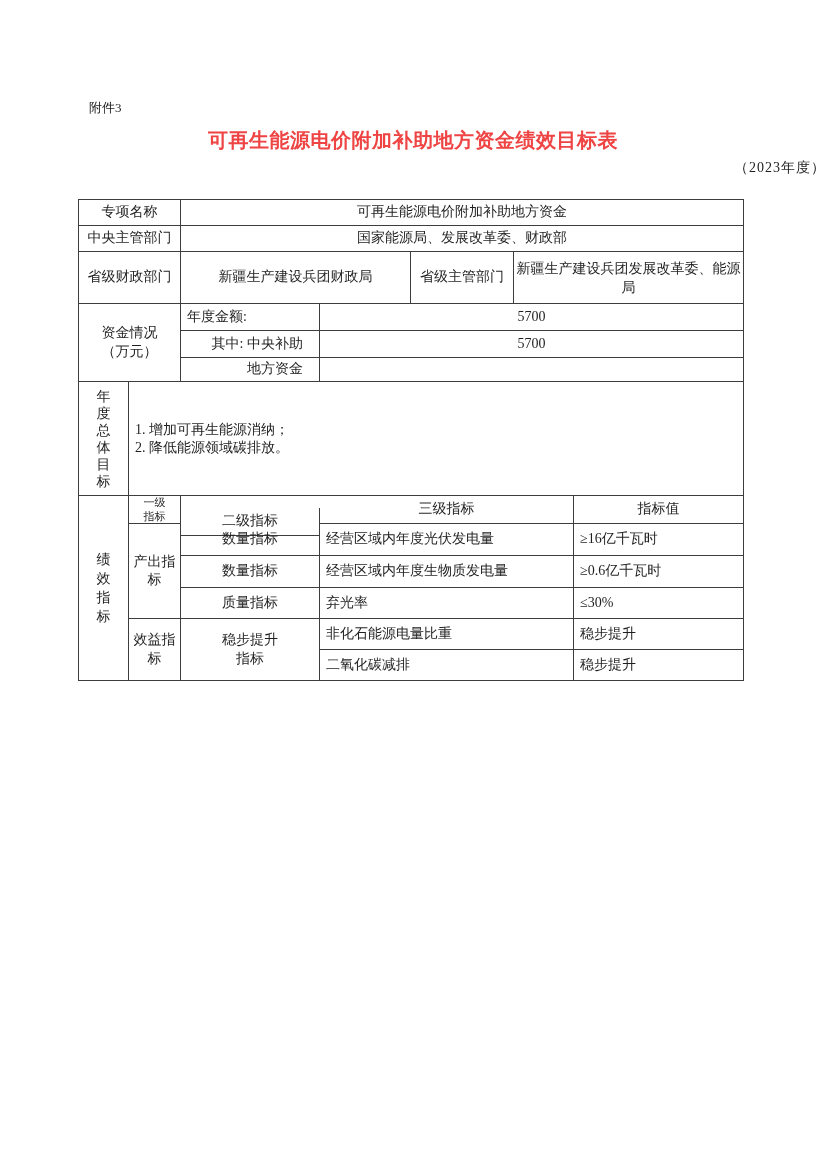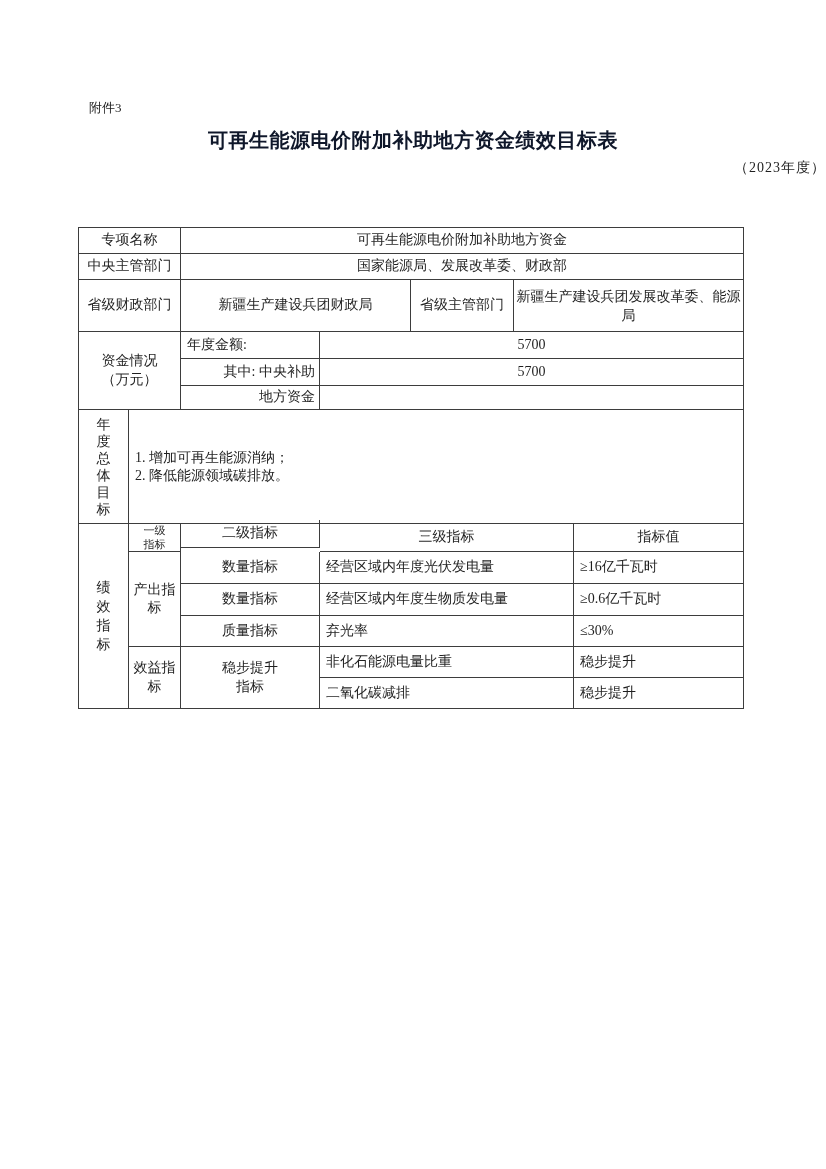--- a/index.html
+++ b/index.html
@@ -8,40 +8,40 @@
     font-family:"Liberation Serif","DejaVu Serif",serif;
     color:#1f1f1f;
   }
   .page { position:relative; width:826px; height:1169px; background:#fff; overflow:hidden; }
 
   .attachment { position:absolute; left:78px; top:99px; font-size:13px;margin-left:11px; }
 
   .doc-title {
     position:absolute; left:0; top:127px; width:826px; text-align:center;
     font-family:"Liberation Sans","DejaVu Sans",sans-serif;
-    font-weight:bold; font-size:20px; color:#0f172a; letter-spacing:0.5px;
+    font-weight:bold; font-size:20px; color:#ef4444; letter-spacing:0.5px;
   }
   .doc-subtitle {
     position:absolute; left:0; top:159px; width:826px; text-align:right;
     font-size:14px; letter-spacing:1px;
   }
 
   .tbl {
     position:absolute; left:78px; top:199px; width:665px; height:481px;
-    border-top:1px solid #3d3d3d; border-left:1px solid #3d3d3d;margin-top:28px;
+    border-top:1px solid #3d3d3d; border-left:1px solid #3d3d3d;
   }
   .c {
     position:absolute; box-sizing:border-box;
     border-right:1px solid #3d3d3d; border-bottom:1px solid #3d3d3d;
     display:flex; align-items:center; justify-content:center;
     font-size:14px; line-height:1.3; text-align:center; overflow:hidden;
     padding:1px 2px;
   }
   .c.left  { justify-content:flex-start; text-align:left;  padding-left:6px; }
-  .c.right { justify-content:flex-end;   text-align:right; padding-right:4px; }
+  .c.right { justify-content:flex-end;   text-align:right; padding-right:16px; }
   .pre { white-space:pre-line; }
   .small { font-size:11px; line-height:1.25; }
   .vlabel-goal { white-space:pre-line; line-height:17px; }
   .vlabel-perf { white-space:pre-line; line-height:19px; }
   .goal-body { line-height:18px; padding-left:8px; }
   .wrap2 { line-height:19px; }
 </style>
 </head>
 <body>
 
@@ -82,21 +82,21 @@
     <div class="c left pre goal-body" style="left:50px;top:182px;width:615px;height:114px">1. 增加可再生能源消纳；
 2. 降低能源领域碳排放。</div>
 
     <div class="c vlabel-perf" style="left:0;top:296px;width:50px;height:185px">绩
 效
 指
 标</div>
 
     <div class="c small pre" style="left:50px;top:296px;width:52px;height:28px">一级
 指标</div>
-    <div class="c" style="left:102px;top:292px;width:139px;height:28px">二级指标</div>
+    <div class="c" style="left:102px;top:308px;width:139px;height:28px">二级指标</div>
     <div class="c" style="left:241px;top:296px;width:254px;height:28px">三级指标</div>
     <div class="c" style="left:495px;top:296px;width:170px;height:28px">指标值</div>
 
     <div class="c" style="left:50px;top:324px;width:52px;height:95px">产出指标</div>
 
     <div class="c" style="left:102px;top:324px;width:139px;height:32px">数量指标</div>
     <div class="c left" style="left:241px;top:324px;width:254px;height:32px">经营区域内年度光伏发电量</div>
     <div class="c left" style="left:495px;top:324px;width:170px;height:32px">≥16亿千瓦时</div>
 
     <div class="c" style="left:102px;top:356px;width:139px;height:32px">数量指标</div>

